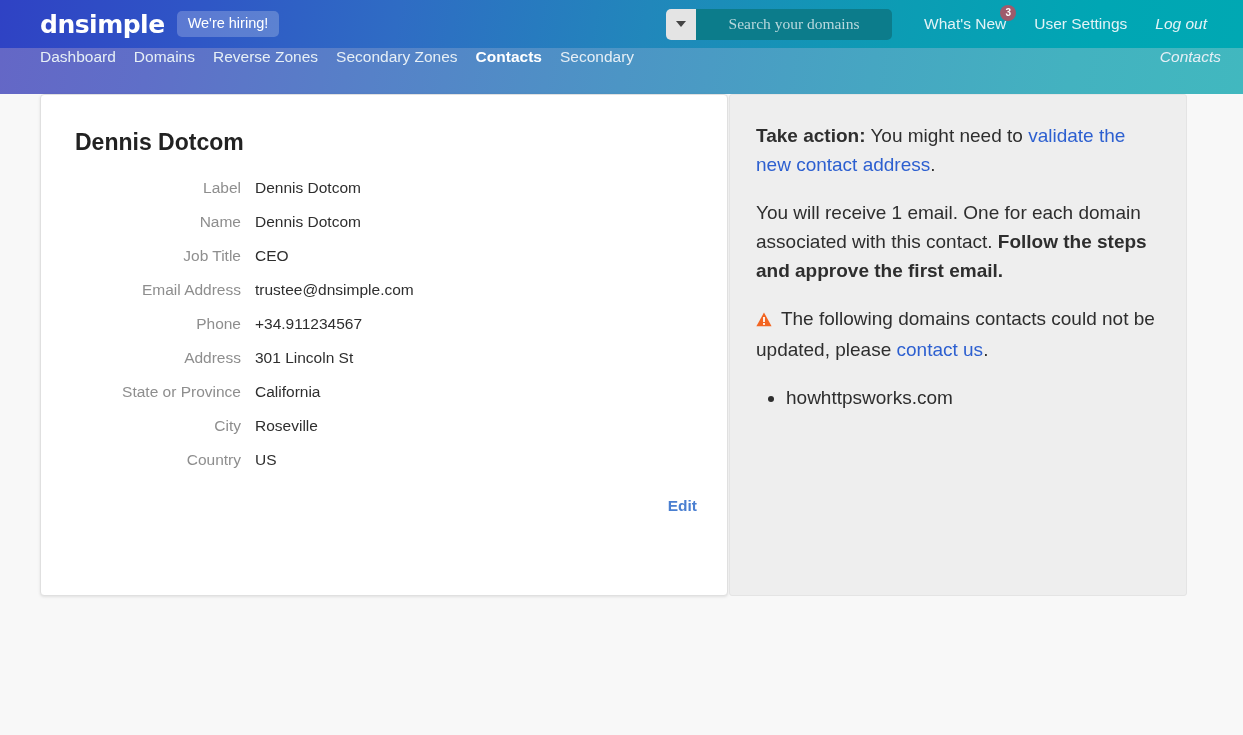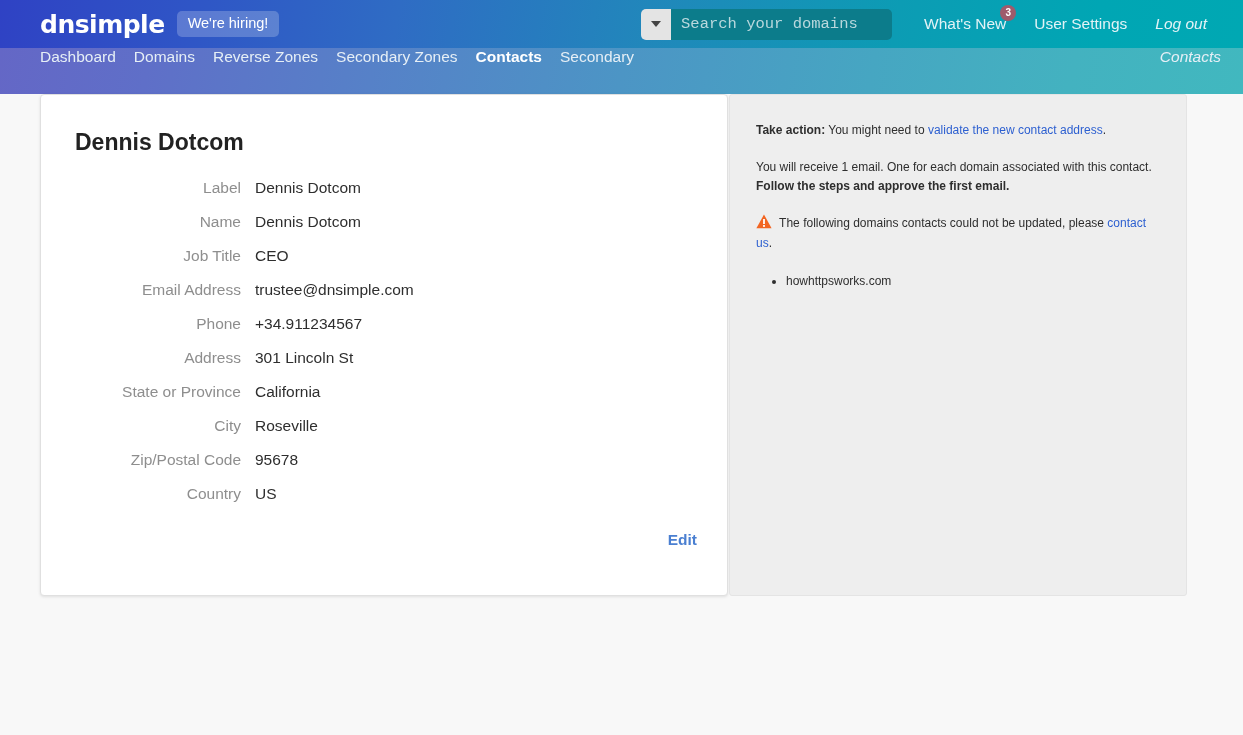--- a/index.html
+++ b/index.html
@@ -70,29 +70,30 @@
     border: none;
     cursor: pointer;
   }
   .caret-down {
     width: 0; height: 0;
     border-left: 5px solid transparent;
     border-right: 5px solid transparent;
     border-top: 6px solid #444;
   }
   .search-input {
-    width: 221px;
+    width: 196px;
     background: #0c7c8b;
     border: none;
     border-radius: 0 5px 5px 0;
     color: #ffffff;
     font-size: 15.5px;
-    font-family: Liberation Mono, monospace;
+    font-family: Liberation Serif, serif;
     padding: 0 10px;
     outline: none;
+    text-align: center;
   }
   .search-input::placeholder { color: #b9d8dd; opacity: 1; }
 
   .nav-link-top {
     color: #e2f3f6;
     font-size: 15.5px;
     text-decoration: none;
     position: relative;
     padding: 0 14px;
     white-space: nowrap;
@@ -195,21 +196,21 @@
   
   .aside {
     width: 458px;
     margin-left: 1px;
     background: #eeeeee;
     border: 1px solid #e4e4e4;
     border-radius: 3px;
     padding: 26px 24px 26px 26px;
     min-height: 502px;
     color: #2e2e2e;
-    font-size: 12px;
+    font-size: 19px;
     line-height: 1.53;
   }
   .aside p { margin: 0 0 19px 0; }
   .aside a { color: #2c5fd0; text-decoration: none; }
   .aside b { font-weight: bold; }
   .warn-tri {
     display: inline-block;
     vertical-align: -2px;
     margin-right: 4px;
   }
@@ -299,24 +300,20 @@
         <div class="dl-row">
           <div class="dl-label">State or Province</div>
           <div class="dl-value">California</div>
         </div>
 
         <div class="dl-row">
           <div class="dl-label">City</div>
           <div class="dl-value">Roseville</div>
         </div>
 
-        <div class="dl-row">
-          <div class="dl-label">Zip/Postal Code</div>
-          <div class="dl-value">95678</div>
-        </div>
 
         <div class="dl-row">
           <div class="dl-label">Country</div>
           <div class="dl-value">US</div>
         </div>
 
       </div>
 
       <div class="card-actions">
         <a href="#">Edit</a>

